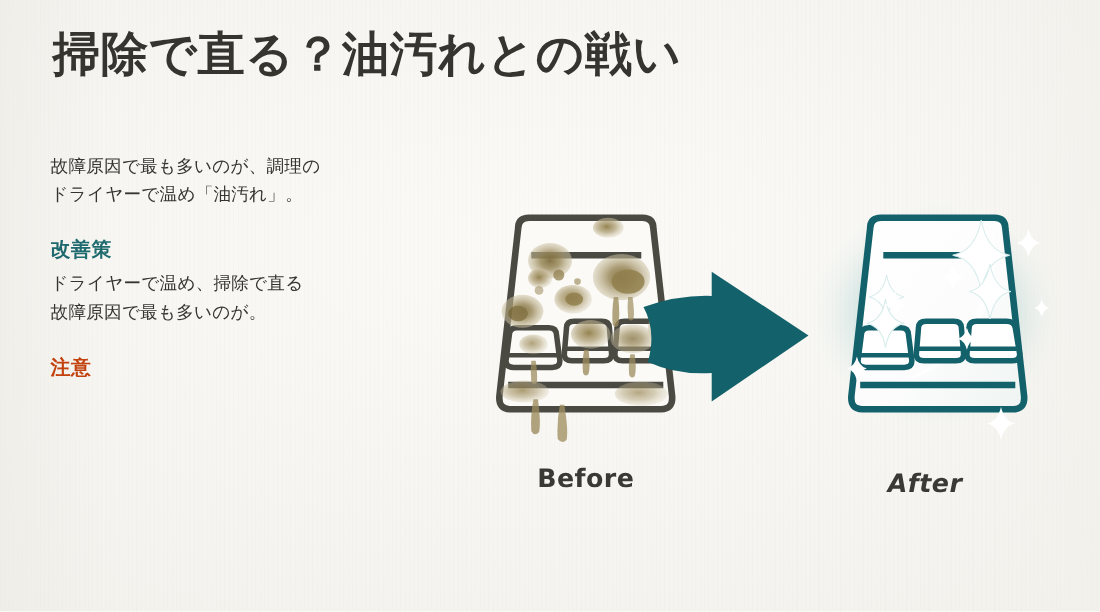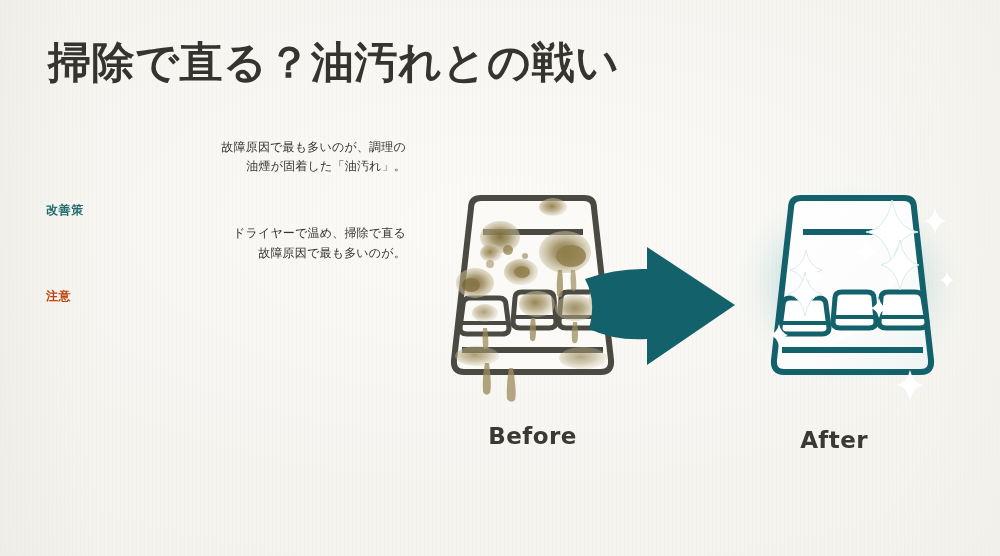--- a/index.html
+++ b/index.html
@@ -30,46 +30,45 @@
       radial-gradient(120% 100% at 50% 40%, #fbfaf7 0%, #f3f2ed 70%, #efeee8 100%);
     pointer-events: none;
     z-index: 0;
   }
 
   .layer { position: absolute; z-index: 2; }
 
   
   #page-title {
     left: 48px;
-    top: 36px;
+    top: 24px;
     width: 760px;
     font-size: 43px;
     line-height: 1.25;
     font-weight: 700;
     letter-spacing: 0.5px;
     color: #35342f;
   }
 
   
   #text-column {
     left: 46px;
     top: 138px;
     width: 360px;
     z-index: 3;
   }
   .para {
-    font-size: 12px;
+    font-size: 16px;
     line-height: 1.62;
     color: #35342f;
     letter-spacing: 0.2px;
-    text-align: right;
   }
   .section { margin-top: 26px; }
   .section-heading {
-    font-size: 12px;
+    font-size: 18px;
     font-weight: 700;
     line-height: 1.3;
     letter-spacing: 0.6px;
     margin-bottom: 6px;
   }
   .heading-improve { color: #1f6a6e; }
   .heading-caution { color: #c2410c; }
 
   
   #illustration-area {
@@ -88,36 +87,36 @@
 
   .caption {
     position: absolute;
     font-size: 23px;
     font-weight: 700;
     color: #3a3934;
     letter-spacing: 0.4px;
     text-align: center;
   }
   #caption-before { left: 10px; top: 248px; width: 215px; }
-  #caption-after  { left: 304px; top: 252px; width: 230px; }
+  #caption-after  { left: 311px; top: 252px; width: 230px; font-style: italic; }
 
   svg { display: block; overflow: visible; }
 </style>
 </head>
 <body>
 
 <div id="slide">
 
   <div class="layer" id="page-title">掃除で直る？油汚れとの戦い</div>
 
   <div class="layer" id="text-column">
 
     <div class="para">
       <div>故障原因で最も多いのが、調理の</div>
-      <div>油煙が固着した「油汚れ」。</div>
+      <div>ドライヤーで温め「油汚れ」。</div>
     </div>
 
     <div class="section">
       <div class="section-heading heading-improve">改善策</div>
       <div class="para">
         <div>ドライヤーで温め、掃除で直る</div>
         <div>故障原因で最も多いのが。</div>
       </div>
     </div>
 

